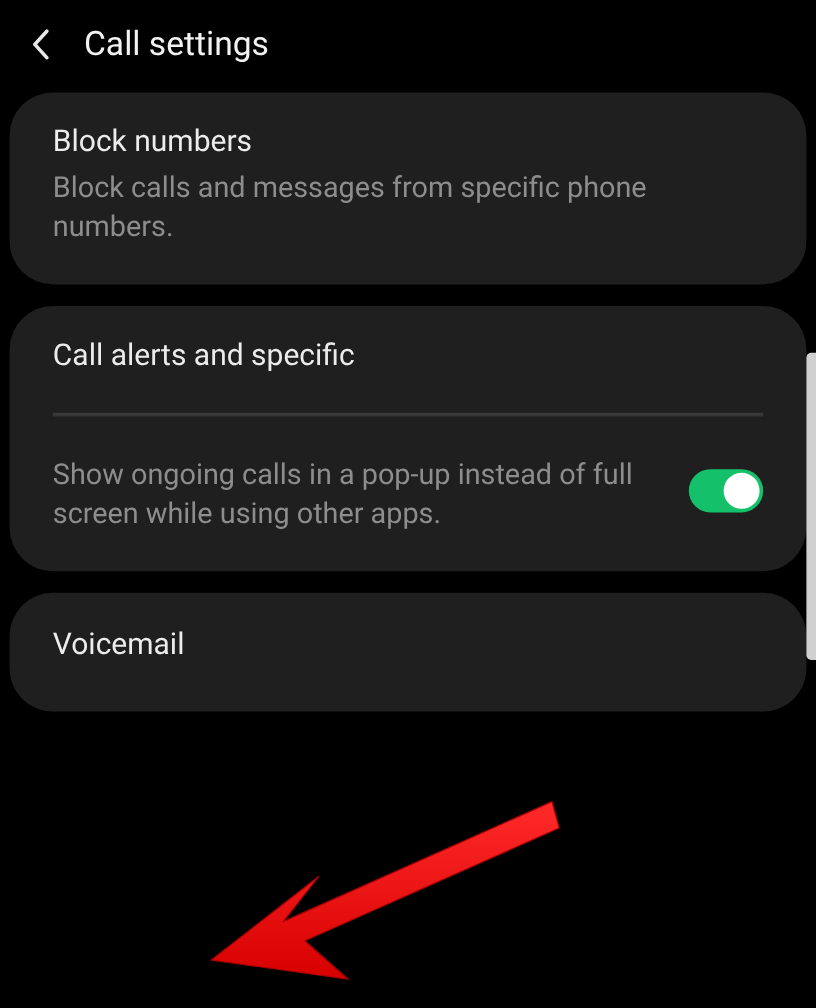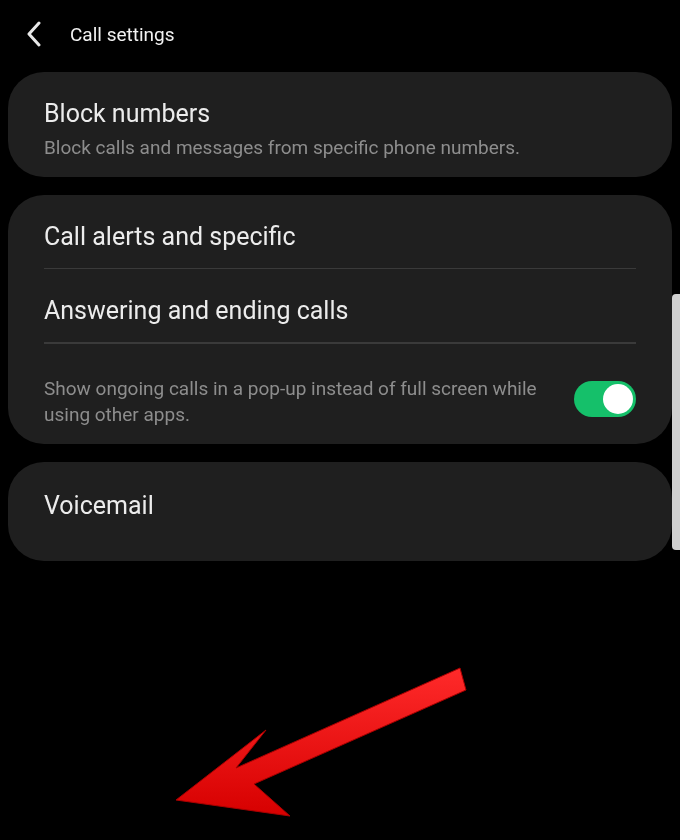--- a/index.html
+++ b/index.html
@@ -19,47 +19,47 @@
     .back-chevron {
       width: 20px;
       height: 28px;
       display: flex;
       align-items: center;
       justify-content: center;
       cursor: pointer;
     }
     .back-chevron svg { display: block; }
     .page-title {
-      font-size: 19px;
+      font-size: 28px;
       font-weight: 400;
       color: #f2f2f2;
     }
     .card {
       background: #1f1f1f;
       border-radius: 36px;
       margin: 0 8px 18px 8px;
       overflow: hidden;
     }
     .card.last { margin-bottom: 0; }
     .row {
-      padding: 26px 36px 16px 36px;
+      padding: 26px 36px 32px 36px;
       display: flex;
       align-items: center;
       justify-content: space-between;
       cursor: pointer;
     }
     .row-content { flex: 1; min-width: 0; }
     .row-title {
       font-size: 25px;
       font-weight: 400;
       color: #ececec;
       line-height: 1.25;
     }
     .row-sub {
-      font-size: 19px;
+      font-size: 24px;
       color: #8d8d8d;
       margin-top: 6px;
       line-height: 1.35;
     }
     .divider {
       height: 1px;
       background: #3a3a3a;
       margin: 0 36px;
     }
     .toggle {
@@ -122,25 +122,20 @@
   </div>
 </div>
 
 <div class="card">
   <div class="row">
     <div class="row-content">
       <div class="row-title">Call alerts and specific</div>
     </div>
   </div>
   <div class="divider"></div>
-  <div class="row">
-    <div class="row-content">
-      <div class="row-title">Answering and ending calls</div>
-    </div>
-  </div>
   <div class="divider"></div>
   <div class="divider"></div>
   <div class="row">
     <div class="row-content">
       <div class="row-sub">Show ongoing calls in a pop-up instead of full screen while using other apps.</div>
     </div>
     <div class="toggle on">
       <div class="toggle-thumb"></div>
     </div>
   </div>

